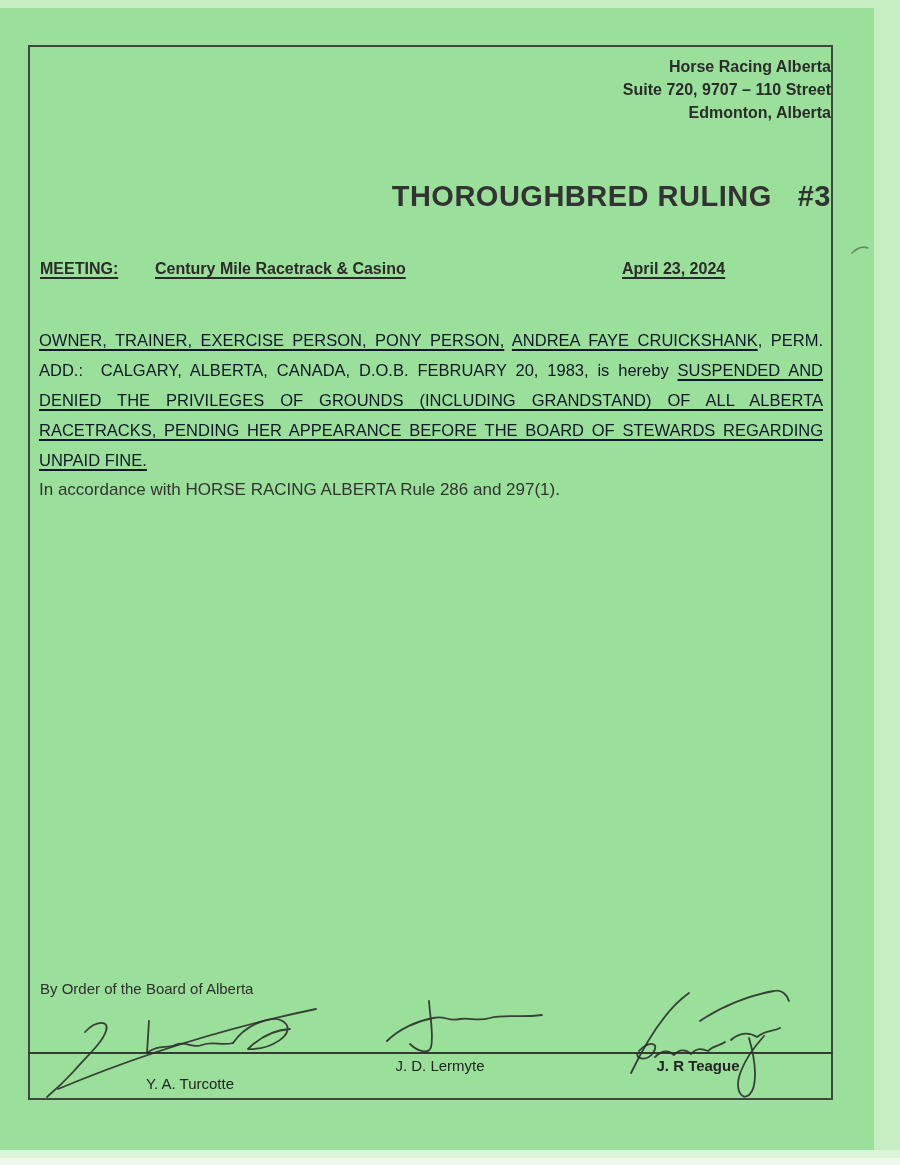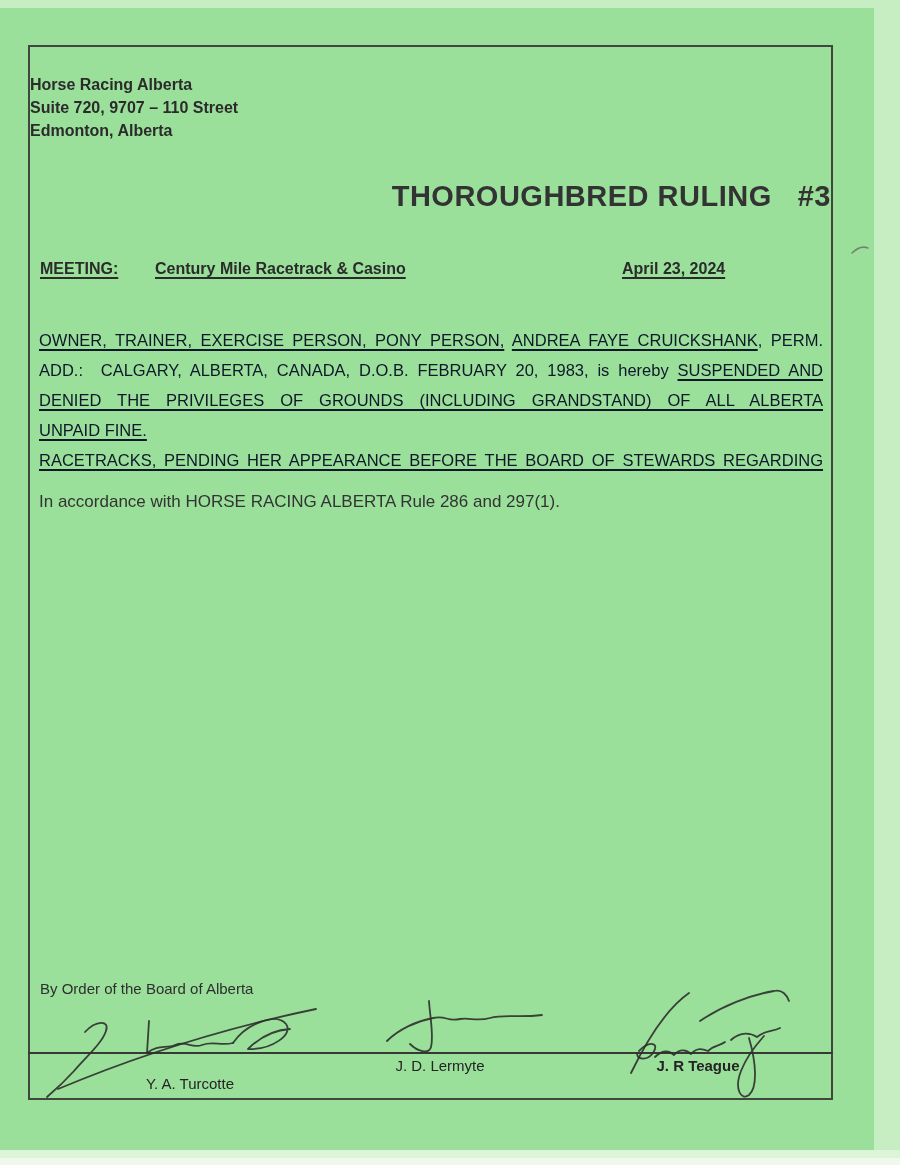--- a/index.html
+++ b/index.html
@@ -16,21 +16,21 @@
   .edge.bottom{left:0;top:1150px;width:900px;height:15px;background:#dcf4d7;}
   .edge.bottom2{left:0;top:1158px;width:900px;height:7px;background:#eef9ec;}
 
   .ruling-box{
     position:absolute;left:28px;top:45px;width:805px;height:1055px;
     border:2px solid #3f473f;box-sizing:border-box;
   }
 
   .org-header{
     position:absolute;left:0;top:8px;width:100%;
-    text-align:left;font-weight:bold;font-size:16px;line-height:23px;color:#2b2b2b;margin-top:18px;
+    text-align:right;font-weight:bold;font-size:16px;line-height:23px;color:#2b2b2b;
   }
 
   .ruling-title{
     position:absolute;left:0;top:133px;width:100%;
     display:flex;justify-content:flex-end;align-items:baseline;gap:26px;
     font-size:29px;font-weight:600;letter-spacing:0.5px;color:#333;
   }
 
   .meeting-row{position:absolute;left:0;top:213px;width:100%;height:24px;
     font-size:16px;font-weight:bold;color:#2b2b2b;}
@@ -42,21 +42,21 @@
   .ruling-body{
     position:absolute;left:9px;top:278px;width:784px;
     font-size:16.5px;line-height:30px;color:#0f172a;
   }
   .body-line{text-align:justify;text-align-last:justify;}
   .body-line.last{text-align-last:left;}
   .seg-u{text-decoration:underline;text-decoration-thickness:1.5px;text-underline-offset:3px;}
 
   .accordance{
     position:absolute;left:9px;top:433px;width:784px;
-    font-size:17px;color:#333;margin-top:12px;
+    font-size:17px;color:#333;
   }
 
   .by-order{
     position:absolute;left:10px;top:933px;
     font-size:15px;color:#2f2f2f;
   }
 
   .signature-rule{
     position:absolute;left:28px;top:1052px;width:805px;height:2px;background:#353a35;
   }
@@ -96,22 +96,22 @@
     <div class="meeting-row">
       <span class="meeting-label u">MEETING:</span>
       <span class="meeting-venue u">Century Mile Racetrack &amp; Casino</span>
       <span class="meeting-date u">April 23, 2024</span>
     </div>
 
     <div class="ruling-body" id="body-lines">
         <div class="body-line"><span class="seg-u">OWNER, TRAINER, EXERCISE PERSON, PONY PERSON,</span><span> </span><span class="seg-u">ANDREA FAYE CRUICKSHANK</span><span>, PERM.</span></div>
         <div class="body-line"><span>ADD.:&nbsp; CALGARY, ALBERTA, CANADA, D.O.B. FEBRUARY 20, 1983, is hereby </span><span class="seg-u">SUSPENDED AND</span></div>
         <div class="body-line"><span class="seg-u">DENIED THE PRIVILEGES OF GROUNDS (INCLUDING GRANDSTAND) OF ALL ALBERTA</span></div>
+        <div class="body-line"><span class="seg-u">RACETRACKS, PENDING HER APPEARANCE BEFORE THE BOARD OF STEWARDS REGARDING</span></div>
         <div class="body-line last"><span class="seg-u">UNPAID FINE.</span></div>
-        <div class="body-line"><span class="seg-u">RACETRACKS, PENDING HER APPEARANCE BEFORE THE BOARD OF STEWARDS REGARDING</span></div>
       </div>
 
     <div class="accordance">In accordance with HORSE RACING ALBERTA Rule 286 and 297(1).</div>
 
     <div class="by-order">By Order of the Board of Alberta</div>
   </div>
 
   <div class="signature-rule"></div>
 
   <span class="signatory-name sig-1">Y. A. Turcotte</span>

